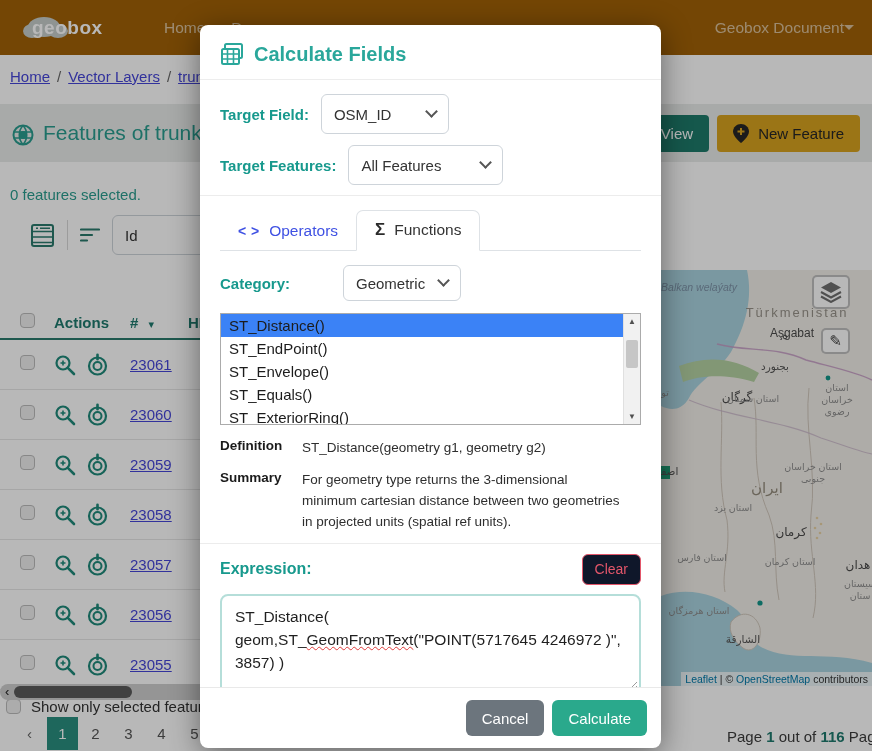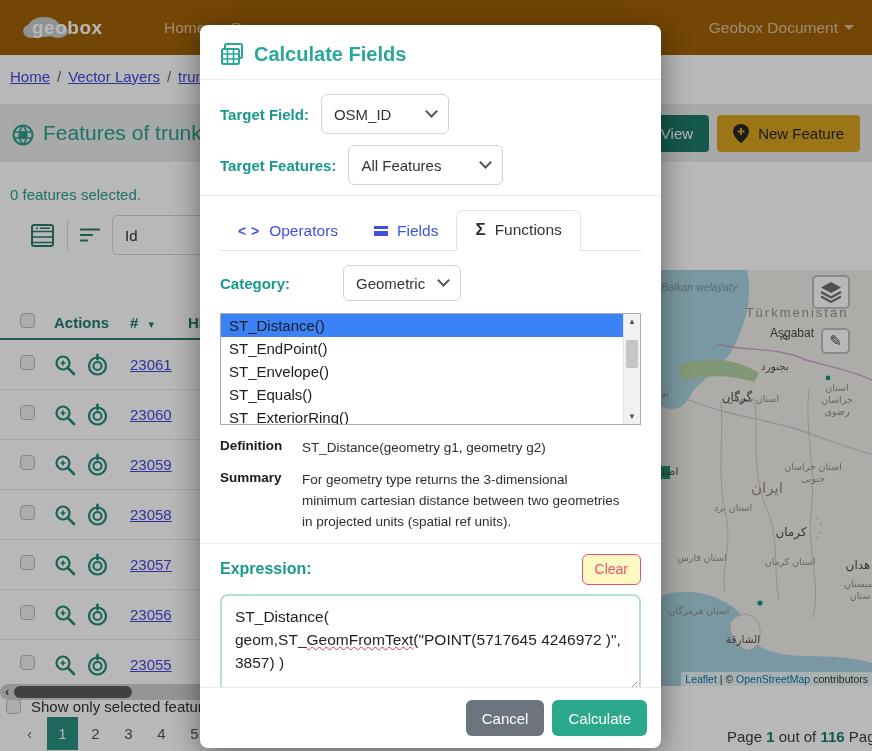--- a/index.html
+++ b/index.html
@@ -11,21 +11,21 @@
 
   .navbar { position:absolute; left:0; top:0; width:872px; height:55px; background:#a16207;
             display:flex; align-items:center; padding:0 18px; }
   .brand { position:relative; width:118px; height:34px; cursor:pointer; }
   .brand svg { position:absolute; left:0; top:0; }
   .brand .brand-txt { position:absolute; left:14px; top:6px; color:#fff; font-size:19px; font-weight:bold;
                       letter-spacing:.5px; }
   .nav-items { display:flex; gap:26px; margin-left:28px; }
   .nav-item { color:rgba(255,255,255,.62); font-size:15.5px; cursor:pointer; }
   .nav-right { margin-left:auto; color:rgba(255,255,255,.6); font-size:15.5px; cursor:pointer;
-               display:flex; align-items:center; gap:6px; }
+               display:flex; align-items:center; }
   .caret-down { display:inline-block; width:0; height:0; border-left:5px solid transparent;
                 border-right:5px solid transparent; border-top:5px solid rgba(255,255,255,.6); }
 
   .breadcrumb { position:absolute; left:10px; top:68px; font-size:15px; color:#555; display:flex; gap:7px; }
   .breadcrumb a { color:#4646d8; text-decoration:underline; cursor:pointer; }
   .bc-sep { color:#666; }
 
   .titlebar { position:absolute; left:0; top:104px; width:872px; height:58px; background:#e9eceb;
               display:flex; align-items:center; padding:0 12px; }
   .page-title { display:flex; align-items:flex-start; gap:9px; color:#2a9d8f; font-size:21px; }
@@ -126,21 +126,21 @@
   .vscroll .va { height:15px; display:flex; align-items:center; justify-content:center; font-size:8px;
                  color:#505050; cursor:pointer; }
   .vscroll .vthumb { position:absolute; left:2px; right:2px; top:26px; height:28px; background:#c6c6c6;
                      border-radius:2px; cursor:pointer; }
   .meta { margin-top:13px; font-size:13.5px; color:#2e2e2e; }
   .meta .mrow { display:flex; margin-bottom:11px; }
   .meta .mlab { width:82px; font-weight:bold; color:#1b1b1b; flex:none; }
   .meta .mval { flex:1; line-height:1.55; padding-right:16px; }
   .expr-head { display:flex; align-items:center; justify-content:space-between; margin-top:10px; }
   .expr-label { color:#17998d; font-size:16px; font-weight:bold; }
-  .btn-clear { background:#fef9c3; border:1px solid #e3566a; color:#e3566a; border-radius:6px;
+  .btn-clear { background:#0f172a; border:1px solid #e3566a; color:#e3566a; border-radius:6px;
                height:31px; padding:0 12px; font-size:14px; cursor:pointer; }
   .editor { margin-top:9px; height:102px; border:2px solid #b5ded9; border-radius:8px; padding:9px 13px;
             font-size:15.5px; color:#1f1f1f; line-height:1.5; position:relative; cursor:text; }
   .squiggle { text-decoration:underline; text-decoration-style:wavy; text-decoration-color:#e03b3b;
               text-decoration-thickness:1px; }
   .resize-grip { position:absolute; right:2px; bottom:2px; width:11px; height:11px; cursor:nwse-resize;
     background:repeating-linear-gradient(135deg, transparent 0 2px, #9b9b9b 2px 3px); 
     clip-path:polygon(100% 0, 100% 100%, 0 100%); }
   .m-footer { border-top:1px solid #e9e9e9; padding:12px 14px; display:flex; justify-content:flex-end; gap:8px; }
   .btn-cancel { background:#6c757d; color:#fff; border:none; border-radius:6px; height:36px; padding:0 16px;
@@ -526,24 +526,20 @@
         <span class="chev"></span>
       </div>
     </div>
     <div class="m-sep"></div>
 
     <div class="tabs">
       <div class="tab">
         <span class="ic-op">&lt; &gt;</span>
         <span>Operators</span>
       </div>
-      <div class="tab">
-        <span class="ic-lines"></span>
-        <span>Fields</span>
-      </div>
       <div class="tab active">
         <span class="ic-sigma">Σ</span>
         <span>Functions</span>
       </div>
     </div>
 
     <div class="frow cat-row">
       <span class="flabel">Category:</span>
       <div class="select-box" style="width:118px">
         <span>Geometric</span>

